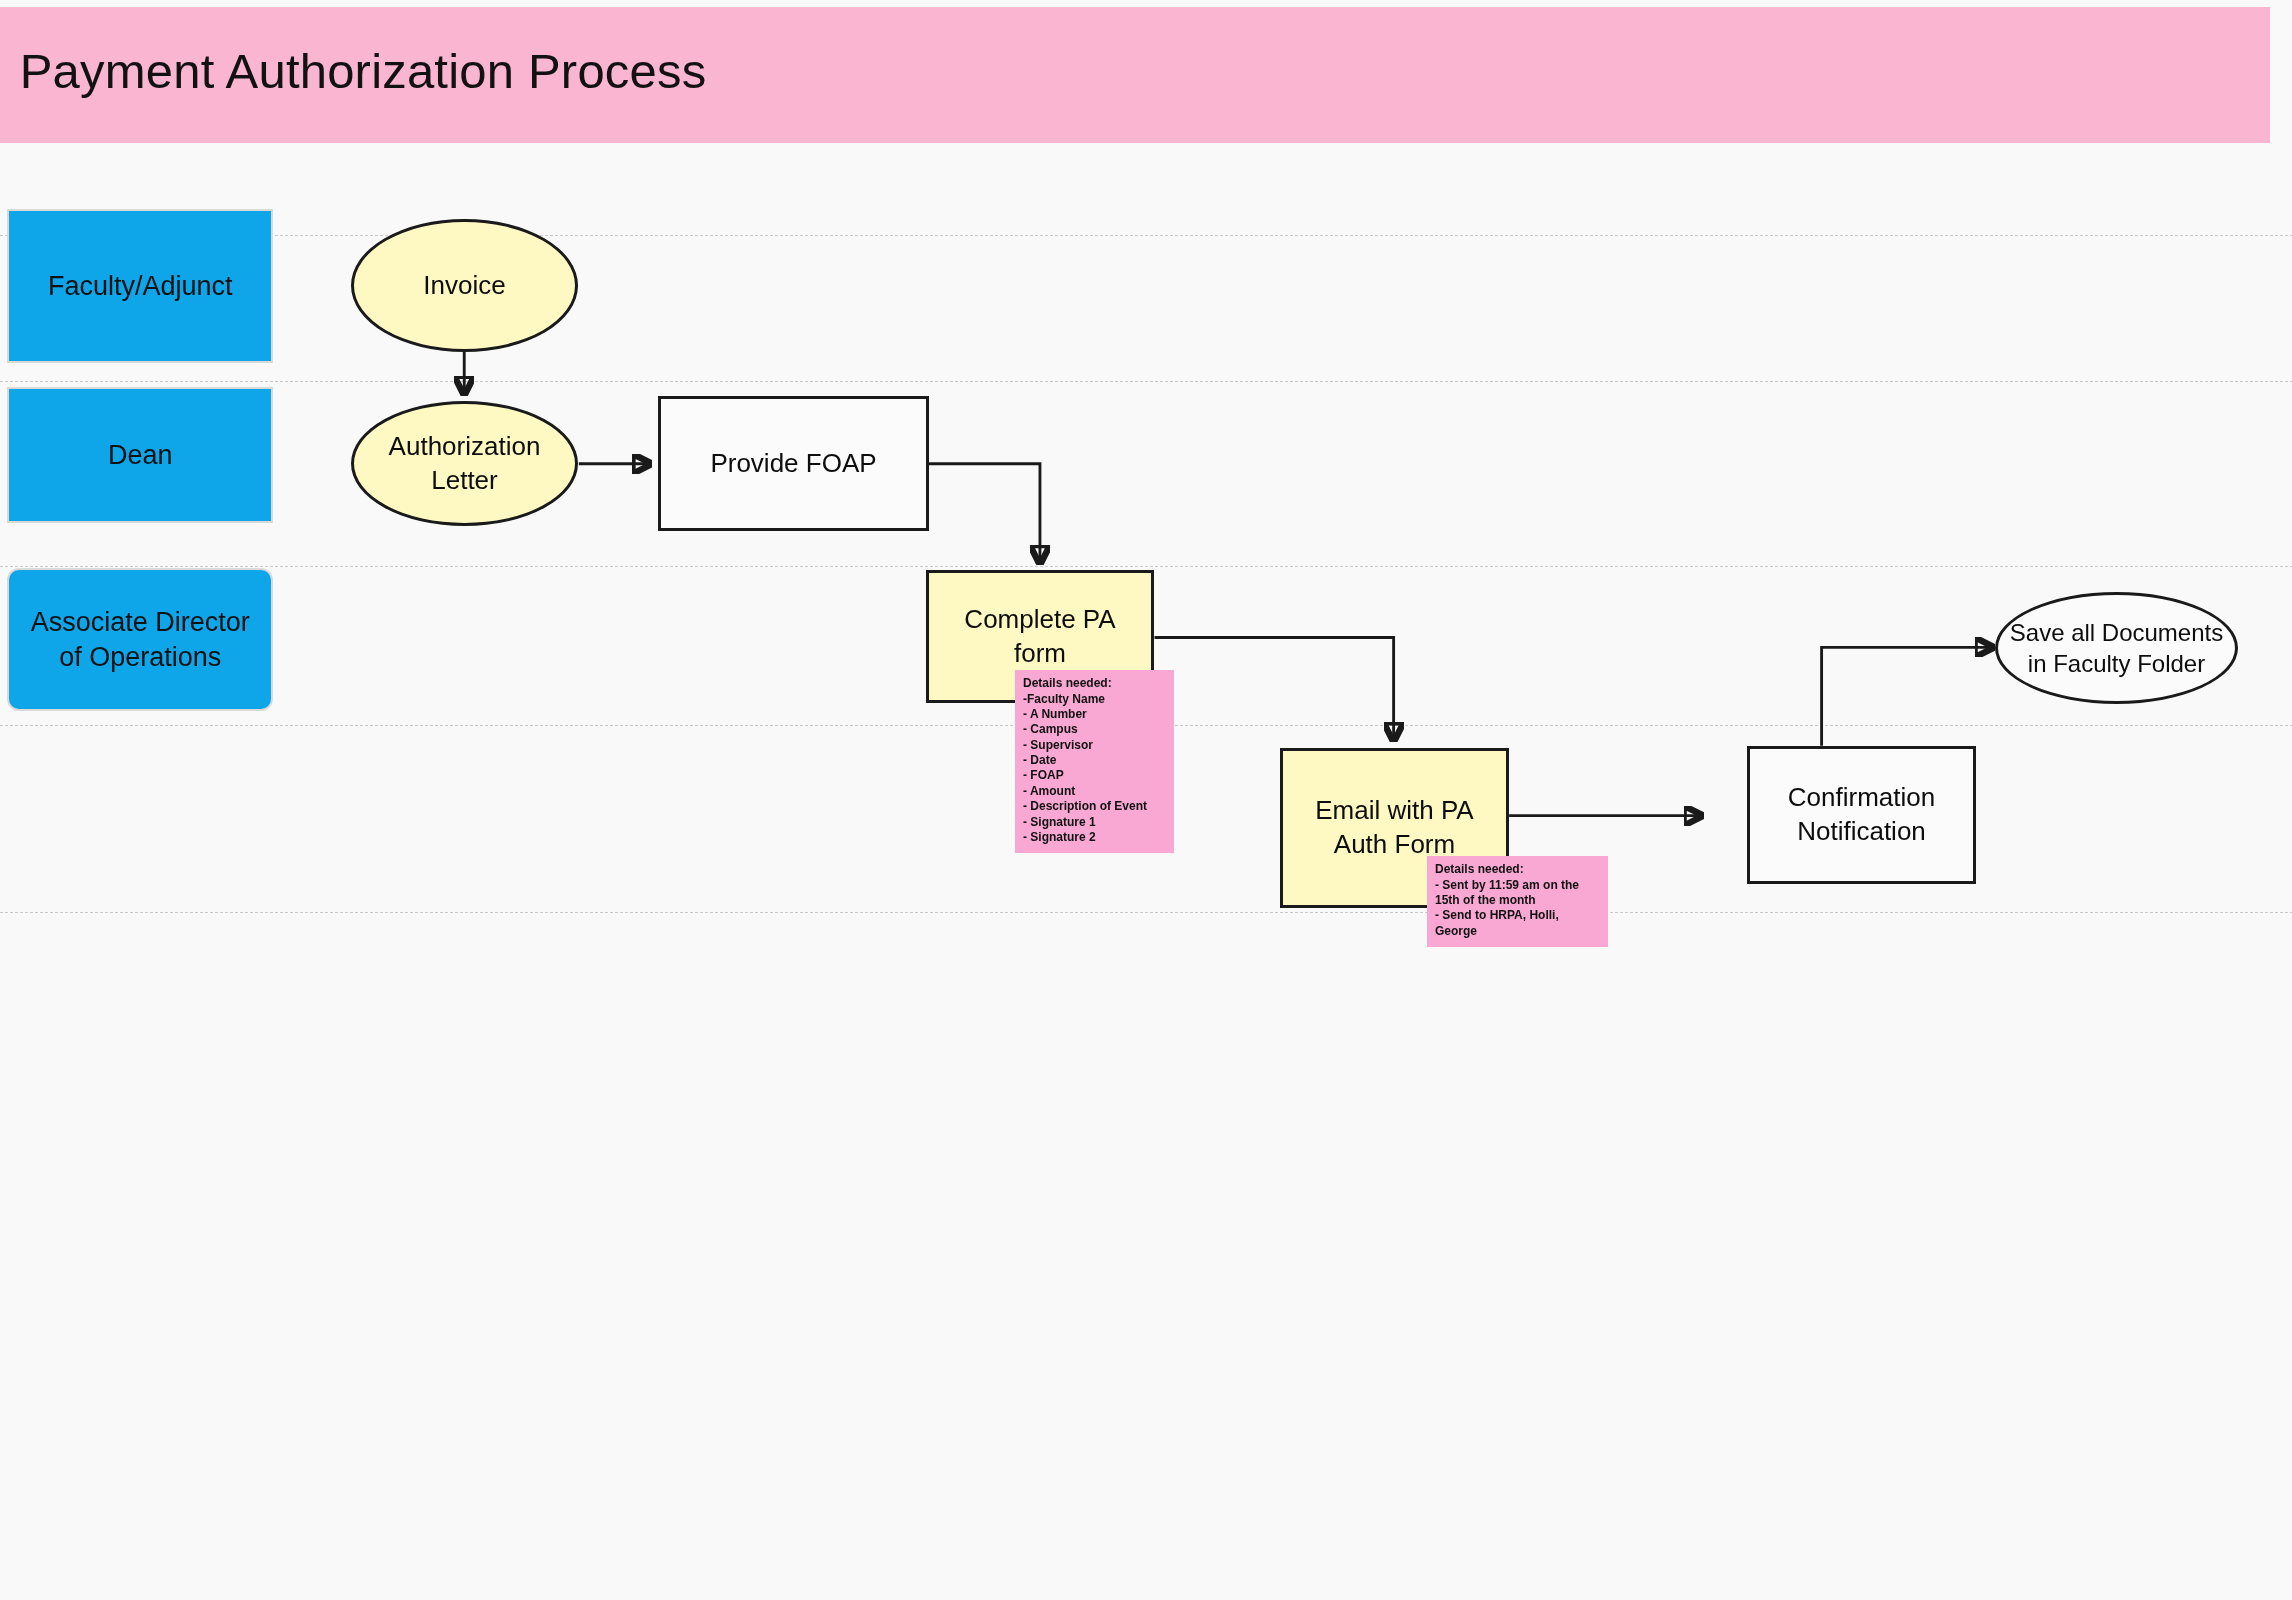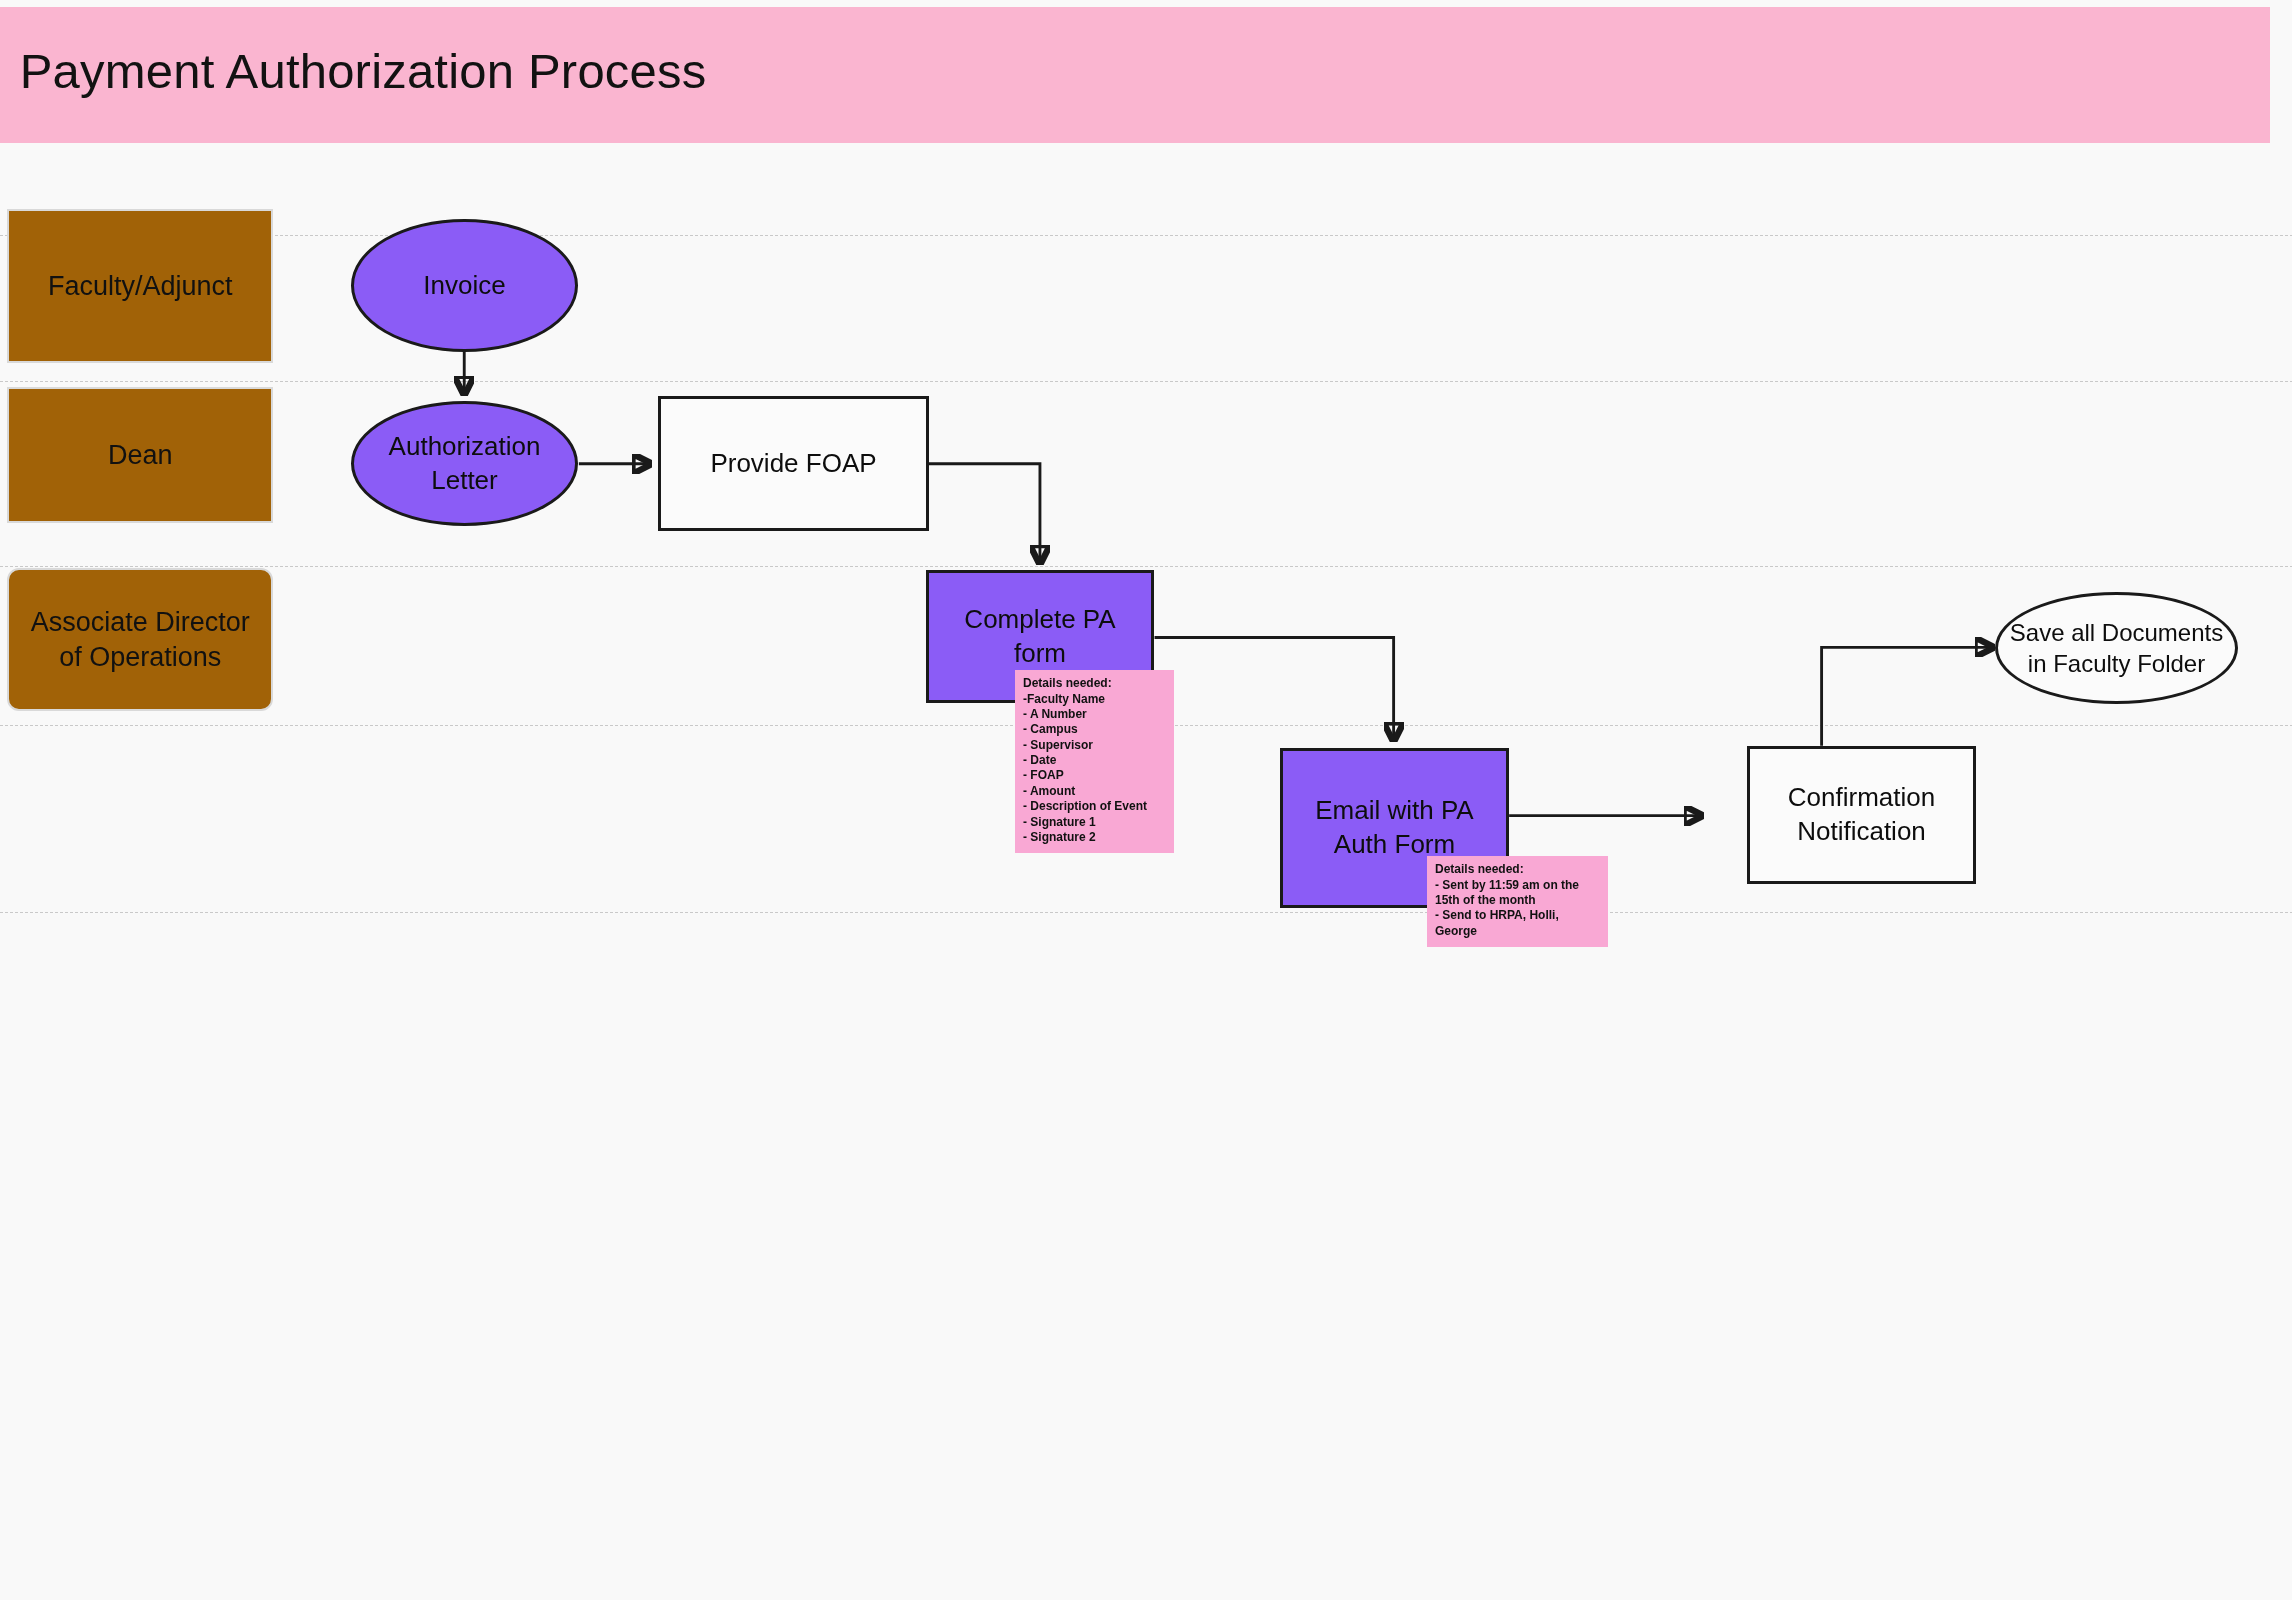--- a/index.html
+++ b/index.html
@@ -45,21 +45,21 @@
     position: absolute;
     left: 0;
     width: 2293px;
     height: 0;
     border-top: 1.8px dashed #c9c9c9;
   }
   .lane-label {
     position: absolute;
     left: 7.2px;
     width: 266px;
-    background: #a16207;
+    background: #0ea5e9;
     border: 2.7px solid #d9d9d9;
     box-sizing: border-box;
     display: flex;
     align-items: center;
     justify-content: center;
     text-align: center;
     color: #111111;
     font-size: 27px;
     line-height: 1.26;
     padding: 0 9px;
@@ -76,21 +76,21 @@
     color: #0d0d0d;
     line-height: 1.3;
   }
   .node.rect {
     border: 3.1px solid #1a1a1a;
   }
   .node.ellipse {
     border: 3.6px solid #1a1a1a;
     border-radius: 50%;
   }
-  .node.fill-pink { background: #8b5cf6; }
+  .node.fill-pink { background: #fef9c3; }
   .node.fill-white { background: #fbfbfb; }
 
   .node-label {
     padding: 0 10.7px;
     font-size: 26px;
   }
   .node-label.sm { font-size: 24px; }
 
   
   .note {

